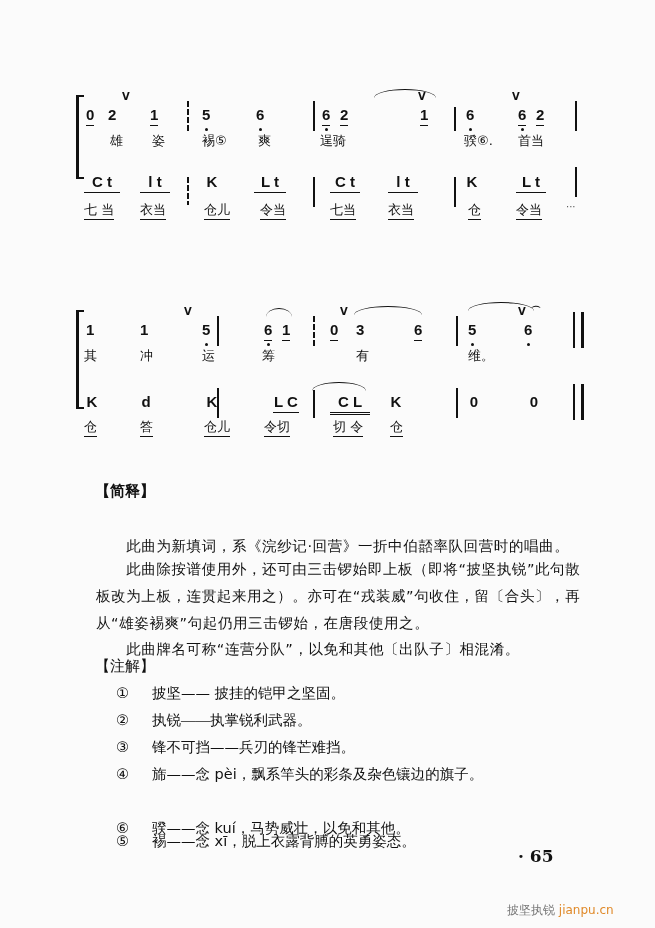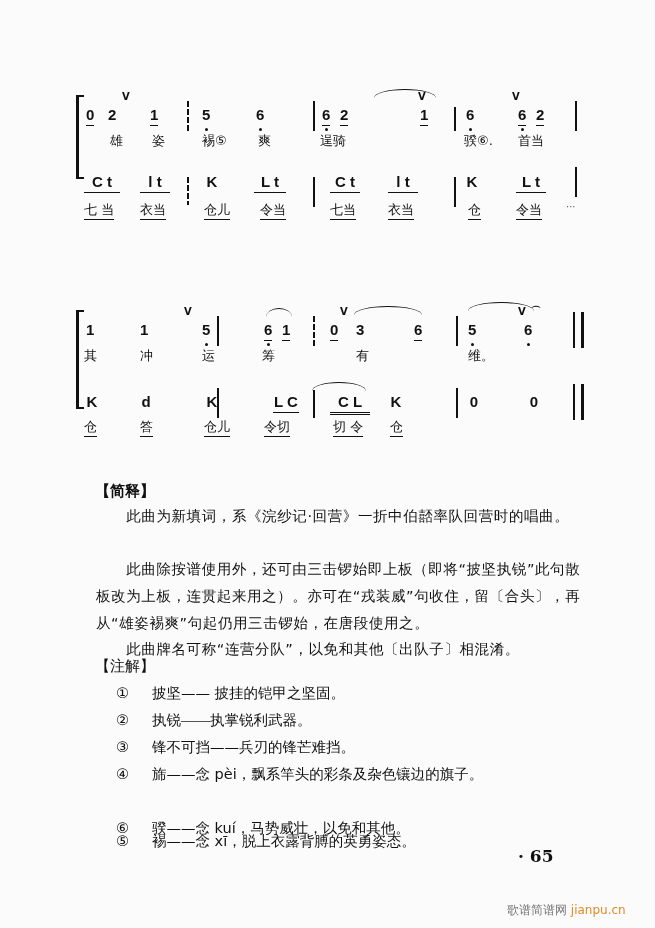--- a/index.html
+++ b/index.html
@@ -157,26 +157,26 @@
       <span class="lyr ul" style="left: 0px;">仓</span>
       <span class="lyr ul" style="left: 56px;">答</span>
       <span class="lyr ul" style="left: 120px;">仓儿</span>
       <span class="lyr ul" style="left: 180px;">令切</span>
       <span class="lyr ul" style="left: 240px; margin-left: 9px;">切 令</span>
       <span class="lyr ul" style="left: 306px;">仓</span>
     </div>
 </div>
 
 <div class="heading" style="top:482px;">【简释】</div>
-<div class="para" style="top:503px;">　　此曲为新填词，系《浣纱记·回营》一折中伯嚭率队回营时的唱曲。</div>
+<div class="para" style="top:533px;">　　此曲为新填词，系《浣纱记·回营》一折中伯嚭率队回营时的唱曲。</div>
 <div class="para" style="top:556px;">　　此曲除按谱使用外，还可由三击锣始即上板（即将“披坚执锐”此句散板改为上板，连贯起来用之）。亦可在“戎装威”句收住，留〔合头〕，再从“雄姿裼爽”句起仍用三击锣始，在唐段使用之。</div>
 <div class="para" style="top:636px;">　　此曲牌名可称“连营分队”，以免和其他〔出队子〕相混淆。</div>
 
 <div class="heading" style="top:657px;font-weight:normal;font-family:Liberation Mono, monospace;">【注解】</div>
 <div class="note-item" style="top:683px;"><span class="num">①</span><span>披坚—— 披挂的铠甲之坚固。</span></div>
 <div class="note-item" style="top:710px;font-family:Liberation Serif, serif;"><span class="num">②</span><span>执锐——执掌锐利武器。</span></div>
 <div class="note-item" style="top:737px;"><span class="num">③</span><span>锋不可挡——兵刃的锋芒难挡。</span></div>
 <div class="note-item" style="top:764px;"><span class="num">④</span><span>旆——念 pèi，飘系竿头的彩条及杂色镶边的旗子。</span></div>
 <div class="note-item" style="top:831px;"><span class="num">⑤</span><span>裼——念 xī，脱上衣露背膊的英勇姿态。</span></div>
 <div class="note-item" style="top:818px;"><span class="num">⑥</span><span>骙——念 kuí，马势威壮，以免和其他。</span></div>
 
 <div class="page-num"><span>·</span> <span>65</span></div>
-<div class="watermark"><span>歌谱简谱网</span> <span class="en">jianpu.cn</span></div>
+<div class="watermark"><span>披坚执锐</span> <span class="en">jianpu.cn</span></div>
 
 </body></html>

